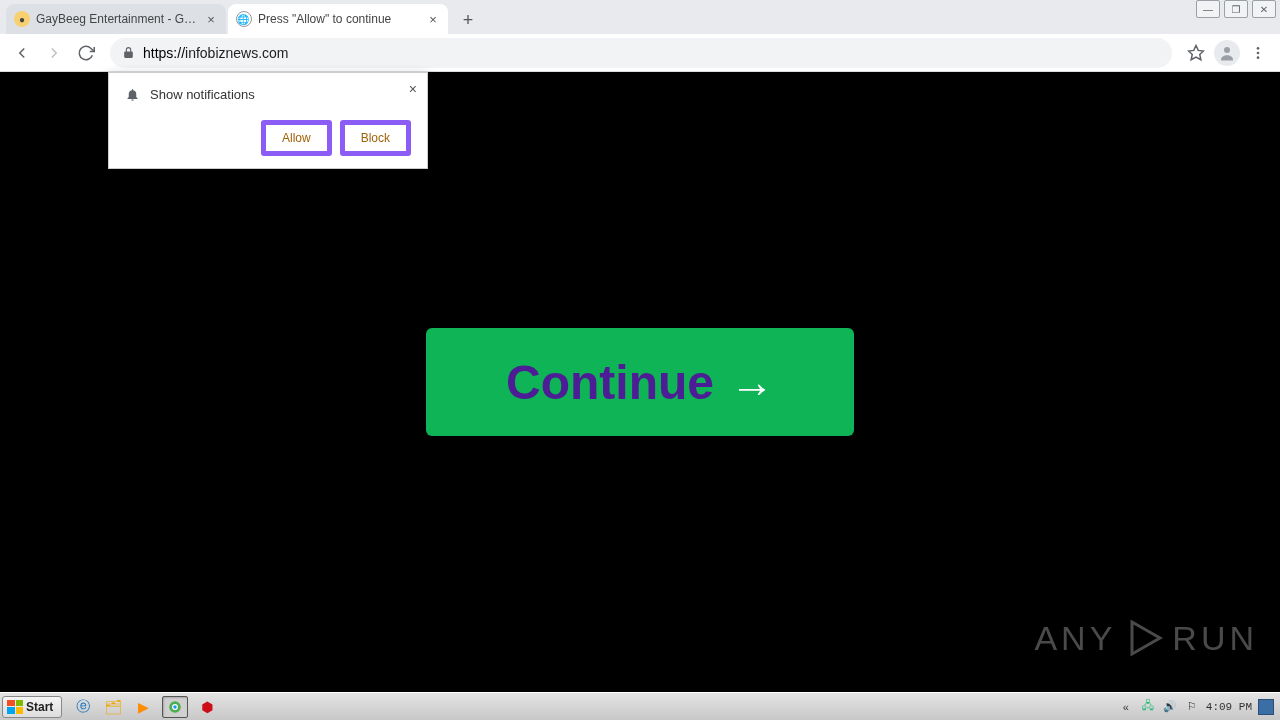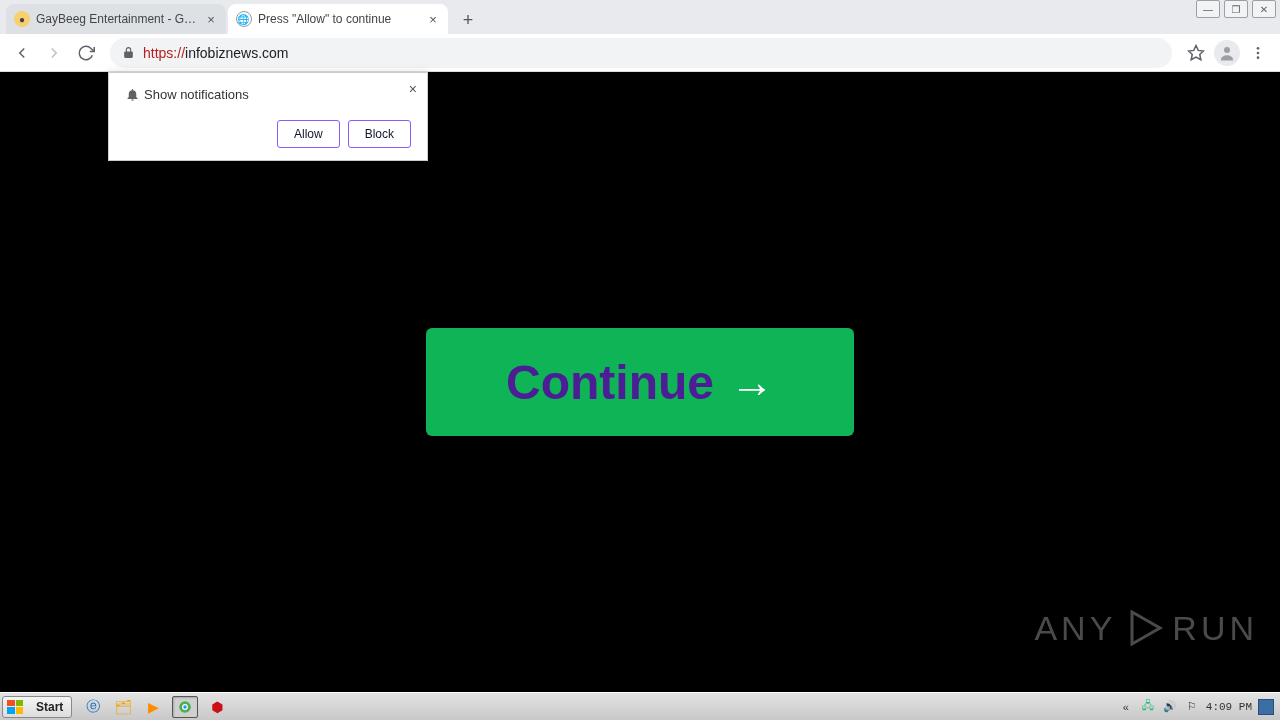--- a/index.html
+++ b/index.html
@@ -15,47 +15,47 @@
 .tab .close { width:14px; height:14px; display:flex; align-items:center; justify-content:center; color:#555; font-size:13px; cursor:pointer; }
 .newtab { width:28px; height:28px; display:flex; align-items:center; justify-content:center; color:#555; font-size:18px; cursor:pointer; margin-left:4px; }
 .wincontrols { position:absolute; top:0; right:4px; display:flex; gap:4px; }
 .wincontrols div { width:24px; height:18px; border:1px solid #9aa0a6; background:#f1f3f4; display:flex; align-items:center; justify-content:center; font-size:10px; color:#5f6368; border-radius:2px; cursor:pointer; }
 
 .toolbar { height:38px; background:#fff; display:flex; align-items:center; padding:0 8px; gap:4px; border-bottom:1px solid #dadce0; }
 .navbtn { width:28px; height:28px; display:flex; align-items:center; justify-content:center; border-radius:50%; color:#5f6368; cursor:pointer; }
 .navbtn.disabled { color:#bdc1c6; }
 .omnibox { flex:1; height:30px; background:#f1f3f4; border-radius:15px; display:flex; align-items:center; padding:0 12px; gap:8px; font-size:14px; color:#202124; margin:0 6px; }
 .lock { color:#5f6368; font-size:12px; }
-.url-prefix { color:#b91c1c; }
+.url-prefix { color:#000000; }
 .url-host { color:#202124; }
 .iconbtn { width:28px; height:28px; display:flex; align-items:center; justify-content:center; color:#5f6368; cursor:pointer; border-radius:50%; }
 .avatar { width:26px; height:26px; border-radius:50%; background:#e8eaed; display:flex; align-items:center; justify-content:center; color:#9aa0a6; }
 
 
 .page { position:absolute; top:72px; left:0; right:0; bottom:0; background:#000; }
 .continue-btn { position:absolute; left:426px; top:256px; width:428px; height:108px; background:#0fb457; border-radius:6px; display:flex; align-items:center; justify-content:center; gap:16px; cursor:pointer; }
 .continue-btn span { color:#4c1d95; font-size:48px; font-weight:600; }
 .continue-btn .arrow { color:#fff; font-size:44px; }
 
 
 .perm-popup { position:absolute; top:0; left:108px; width:320px; background:#fff; border:1px solid #ccc; box-shadow:0 2px 10px rgba(0,0,0,0.2); padding:14px 16px 12px; font-size:13px; color:#333; }
 .perm-popup .close-x { position:absolute; top:8px; right:10px; font-size:14px; color:#555; cursor:pointer; }
 .perm-popup .line1 { margin-bottom:12px; }
-.perm-popup .line2 { display:flex; align-items:flex-start; gap:4px; margin-bottom:18px; }
+.perm-popup .line2 { display:flex; align-items:flex-start; gap:10px; margin-bottom:18px; }
 .perm-popup .bell { font-size:14px; color:#5f6368; }
 .perm-popup .btns { display:flex; justify-content:flex-end; gap:8px; }
-.perm-popup .btns button { background:#fff; border:1px solid #8b5cf6; border-radius:3px; padding:6px 16px; font-size:12px; color:#0f172a; cursor:pointer; }
-
-
-.watermark { position:absolute; right:22px; bottom:44px; color:#6a6a6a; font-size:34px; font-weight:500; letter-spacing:4px; display:flex; align-items:center; gap:8px; opacity:0.7; }
+.perm-popup .btns button { background:#fff; border:5px solid #8b5cf6; border-radius:3px; padding:6px 16px; font-size:12px; color:#a16207; cursor:pointer; }
+
+
+.watermark { position:absolute; right:22px; bottom:34px; color:#6a6a6a; font-size:34px; font-weight:500; letter-spacing:4px; display:flex; align-items:center; gap:8px; opacity:0.7; }
 .watermark svg { width:40px; height:40px; }
 
 
 .taskbar { position:absolute; left:0; right:0; bottom:0; height:28px; background:linear-gradient(#e3e3e3,#c8c8c8); border-top:1px solid #fff; display:flex; align-items:center; padding:0 2px; }
-.start { height:22px; padding:0 8px 0 4px; border:1px solid #888; background:linear-gradient(#f5f5f5,#ddd); border-radius:3px; display:flex; align-items:center; gap:13px; font-size:12px; font-weight:bold; color:#222; cursor:pointer; }
+.start { height:22px; padding:0 8px 0 4px; border:1px solid #888; background:linear-gradient(#f5f5f5,#ddd); border-radius:3px; display:flex; align-items:center; gap:3px; font-size:12px; font-weight:bold; color:#222; cursor:pointer; }
 .start .flag { width:16px; height:14px; display:grid; grid-template-columns:1fr 1fr; grid-template-rows:1fr 1fr; gap:1px; }
 .start .flag div:nth-child(1){background:#f25022;} .start .flag div:nth-child(2){background:#7fba00;}
 .start .flag div:nth-child(3){background:#00a4ef;} .start .flag div:nth-child(4){background:#ffb900;}
 .tb-icons { display:flex; align-items:center; gap:8px; margin-left:10px; }
 .tb-icons .ico { width:22px; height:20px; display:flex; align-items:center; justify-content:center; cursor:pointer; font-size:14px; }
 .tb-app { width:26px; height:22px; border:1px solid #888; background:#f0f0f0; display:flex; align-items:center; justify-content:center; border-radius:2px; }
 .tb-app.pressed { border:1px solid #555; background:#d0d0d0; box-shadow:inset 1px 1px 2px rgba(0,0,0,0.2); }
 .tray { margin-left:auto; display:flex; align-items:center; gap:6px; font-size:11px; color:#333; padding-right:4px; }
 .tray .ti { width:16px; height:16px; display:flex; align-items:center; justify-content:center; font-size:11px; cursor:pointer; }
 .clock { font-size:11px;font-family:Liberation Mono, monospace; }

